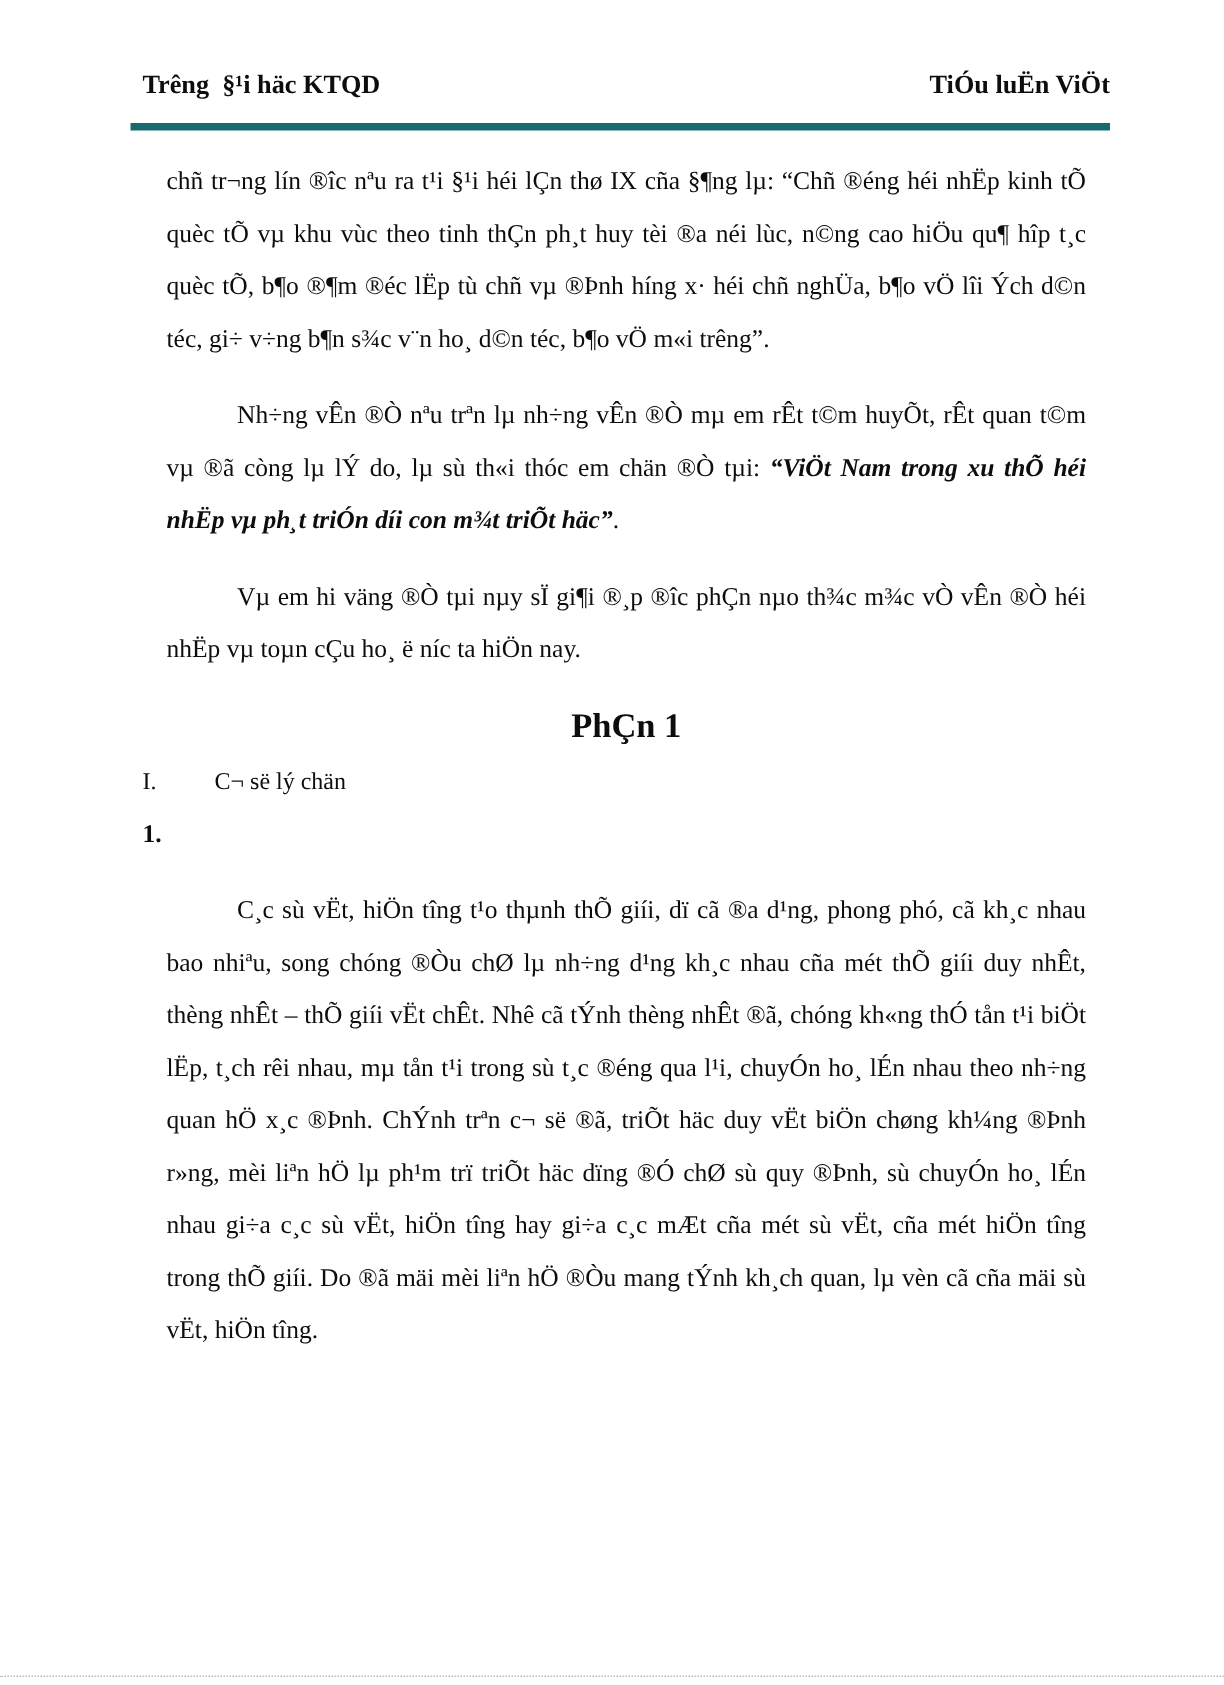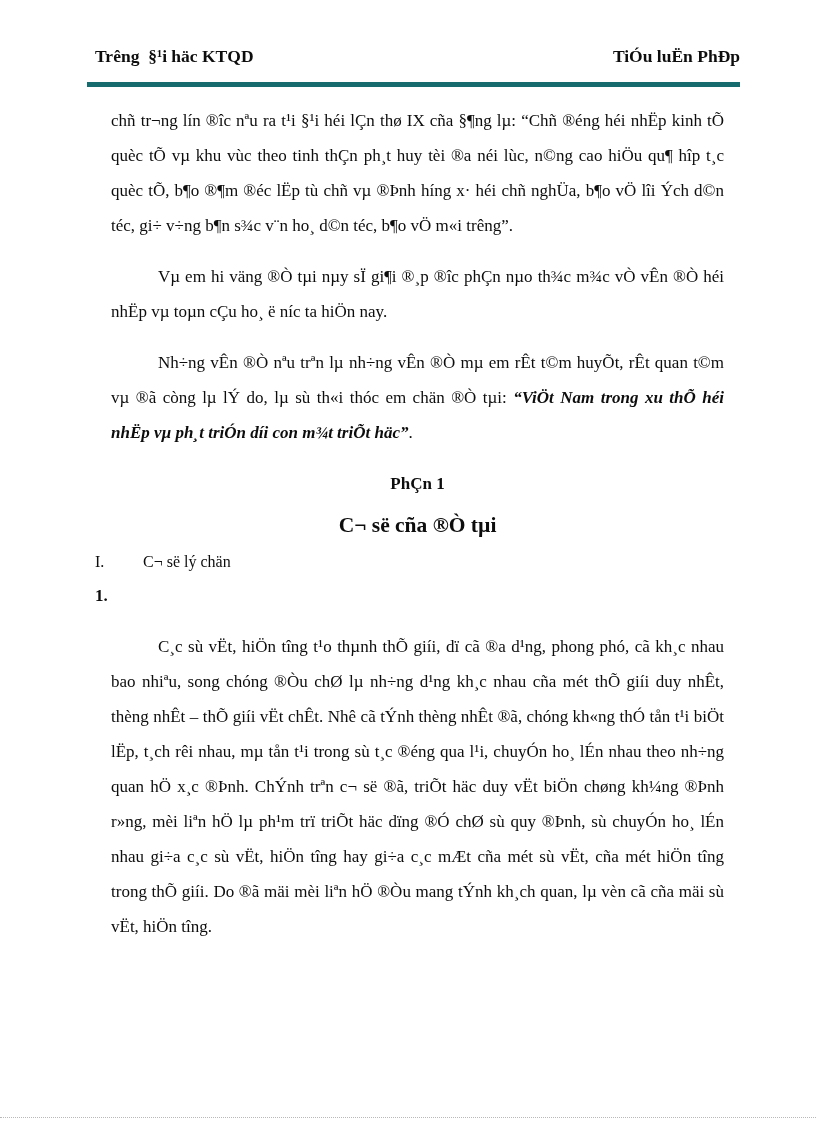--- a/index.html
+++ b/index.html
@@ -33,21 +33,21 @@
     line-height: 35px;
     text-align: justify;
   }
   .para { margin: 16px; }
   .para.indent { text-indent: 47px; }
   .bold-italic { font-weight: bold; font-style: italic; }
   .part-title {
     margin: 4px;
     text-align: center;
     font-weight: bold;
-    font-size: 17px;
+    font-size: 23px;
     line-height: 35px;
   }
   .doc-title {
     margin: 0;
     text-align: center;
     font-weight: bold;
     font-size: 21.5px;
     line-height: 40px;
   }
   .list-row {
@@ -65,36 +65,35 @@
     border-bottom: 1px dotted #b9b9b9;
   }
 </style>
 </head>
 <body>
 
 <div class="page">
 
   <div class="header">
     <span class="header-left">Trêng  §¹i häc KTQD</span>
-    <span class="header-right">TiÓu luËn PhÐp</span>
+    <span class="header-right">TiÓu luËn ViÖt</span>
   </div>
 
   <div class="header-rule" style="background: rgb(22, 107, 110);"></div>
 
   <div class="content">
 
     <p class="para">chñ tr¬ng lín ®îc nªu ra t¹i §¹i héi lÇn thø IX cña §¶ng lµ: “Chñ ®éng héi nhËp kinh tÕ quèc tÕ vµ khu vùc theo tinh thÇn ph¸t huy tèi ®a néi lùc, n©ng cao hiÖu qu¶ hîp t¸c quèc tÕ, b¶o ®¶m ®éc lËp tù chñ vµ ®Þnh híng x· héi chñ nghÜa, b¶o vÖ lîi Ých d©n téc, gi÷ v÷ng b¶n s¾c v¨n ho¸ d©n téc, b¶o vÖ m«i trêng”.</p>
 
+    <p class="para indent"><span>Nh÷ng vÊn ®Ò nªu trªn lµ nh÷ng vÊn ®Ò mµ em rÊt t©m huyÕt, rÊt quan t©m vµ ®ã còng lµ lÝ do, lµ sù th«i thóc em chän ®Ò tµi: </span><span class="bold-italic">“ViÖt Nam trong xu thÕ héi nhËp vµ ph¸t triÓn díi con m¾t triÕt häc”</span><span>.</span></p>
+
     <p class="para indent">Vµ em hi väng ®Ò tµi nµy sÏ gi¶i ®¸p ®îc phÇn nµo th¾c m¾c vÒ vÊn ®Ò héi nhËp vµ toµn cÇu ho¸ ë níc ta hiÖn nay.</p>
-
-    <p class="para indent"><span>Nh÷ng vÊn ®Ò nªu trªn lµ nh÷ng vÊn ®Ò mµ em rÊt t©m huyÕt, rÊt quan t©m vµ ®ã còng lµ lÝ do, lµ sù th«i thóc em chän ®Ò tµi: </span><span class="bold-italic">“ViÖt Nam trong xu thÕ héi nhËp vµ ph¸t triÓn díi con m¾t triÕt häc”</span><span>.</span></p>
 
     <p class="part-title">PhÇn 1</p>
 
-    <h1 class="doc-title">C¬ së cña ®Ò tµi</h1>
 
     <div class="list-row">
       <span class="num">I.</span>
       <span class="label">C¬ së lý chän</span>
     </div>
 
     <div class="list-row bold">
       <span class="num">1.</span>
     </div>
 

